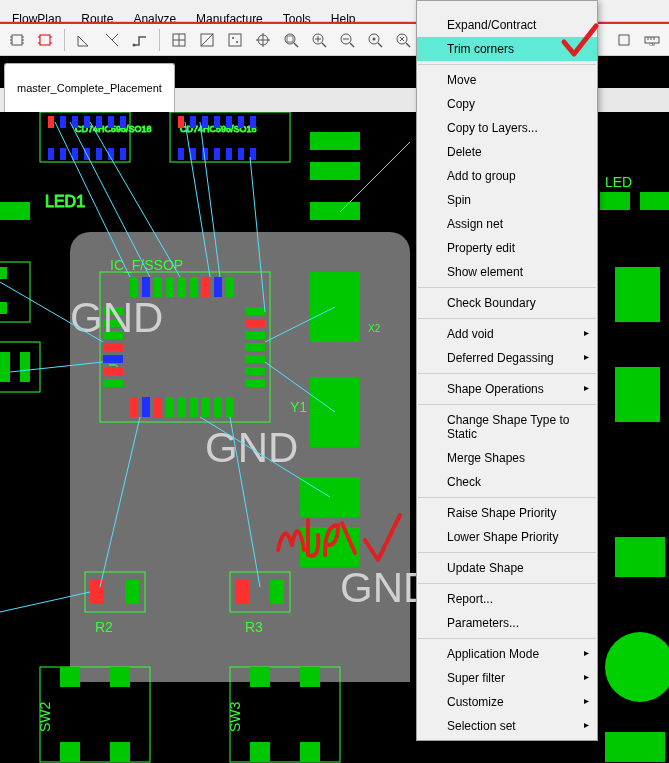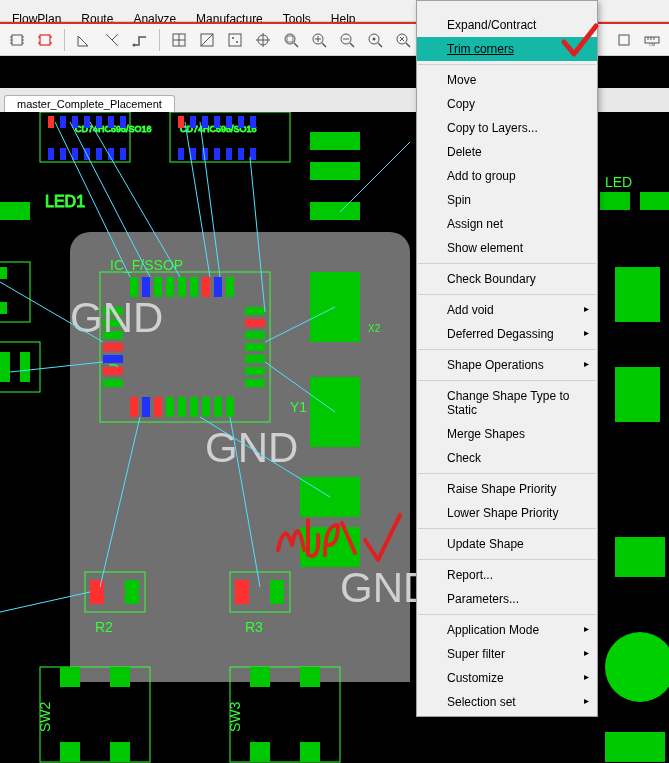--- a/index.html
+++ b/index.html
@@ -10,30 +10,30 @@
   .menubar .mitem { padding: 3px 10px; cursor: default; margin-top: 16px; }
 
   
   .toolbar { position: absolute; top: 22px; left: 0; right: 0; height: 34px; background: #f5f5f5; display: flex; align-items: center; padding: 0 4px; gap: 2px; z-index: 5; border-top: 2px solid #d93025; border-bottom: 1px solid #d0d0d0; }
   .tbtn { width: 26px; height: 26px; display: flex; align-items: center; justify-content: center; border: 1px solid transparent; font-size: 14px; color: #333; }
   .tsep { width: 1px; height: 22px; background: #c0c0c0; margin: 0 4px; }
   .tbtn svg { width: 18px; height: 18px; }
 
   
   .tabbar { position: absolute; top: 88px; left: 0; right: 0; height: 24px; background: #e8e8e8; z-index: 4; display: flex; align-items: flex-end; padding-left: 4px; }
-  .tab { background: #fff; border: 1px solid #b0b0b0; border-bottom: none; padding: 2px 12px; font-size: 11px; border-radius: 3px 3px 0 0; }
+  .tab { background: #fff; border: 1px solid #b0b0b0; border-bottom: none; padding: 18px 12px; font-size: 11px; border-radius: 3px 3px 0 0; }
 
   
   .canvas { position: absolute; top: 112px; left: 0; right: 0; bottom: 0; background: #000; overflow: hidden; }
   .canvas svg { position: absolute; inset: 0; }
 
   
   .ctxmenu { position: absolute; top: 0; left: 416px; width: 182px; background: #f0f0f0; border: 1px solid #a0a0a0; box-shadow: 2px 2px 6px rgba(0,0,0,0.3); font-size: 12px; z-index: 20; padding: 2px 0; }
   .ctxitem { padding: 5px 22px 5px 30px; cursor: default; position: relative; }
-  .ctxitem.hover { background: #14b8a6; text-decoration: underline; }
+  .ctxitem.hover { background: #5eead4; }
   .ctxitem.sub::after { content: "▸"; position: absolute; right: 8px; top: 5px; font-size: 10px; }
   .ctxsep { height: 1px; background: #d0d0d0; margin: 3px 1px; }
 
   
   .anno { position: absolute; z-index: 30; pointer-events: none; }
   .check1 { left: 560px; top: 22px; width: 40px; height: 40px; }
   .scribble { left: 270px; top: 505px; width: 140px; height: 70px; }
 </style>
 </head>
 <body>
@@ -349,20 +349,21 @@
     <div class="ctxitem">Expand/Contract</div>
     <div class="ctxitem hover">Trim corners</div>
     <div class="ctxsep"></div>
     <div class="ctxitem">Move</div>
     <div class="ctxitem">Copy</div>
     <div class="ctxitem">Copy to Layers...</div>
     <div class="ctxitem">Delete</div>
     <div class="ctxitem">Add to group</div>
     <div class="ctxitem">Spin</div>
     <div class="ctxitem">Assign net</div>
+    <div class="ctxitem">Property edit</div>
     <div class="ctxitem">Show element</div>
     <div class="ctxsep"></div>
     <div class="ctxitem">Check Boundary</div>
     <div class="ctxsep"></div>
     <div class="ctxitem sub">Add void</div>
     <div class="ctxitem sub">Deferred Degassing</div>
     <div class="ctxsep"></div>
     <div class="ctxitem sub">Shape Operations</div>
     <div class="ctxsep"></div>
     <div class="ctxitem">Change Shape Type to Static</div>

